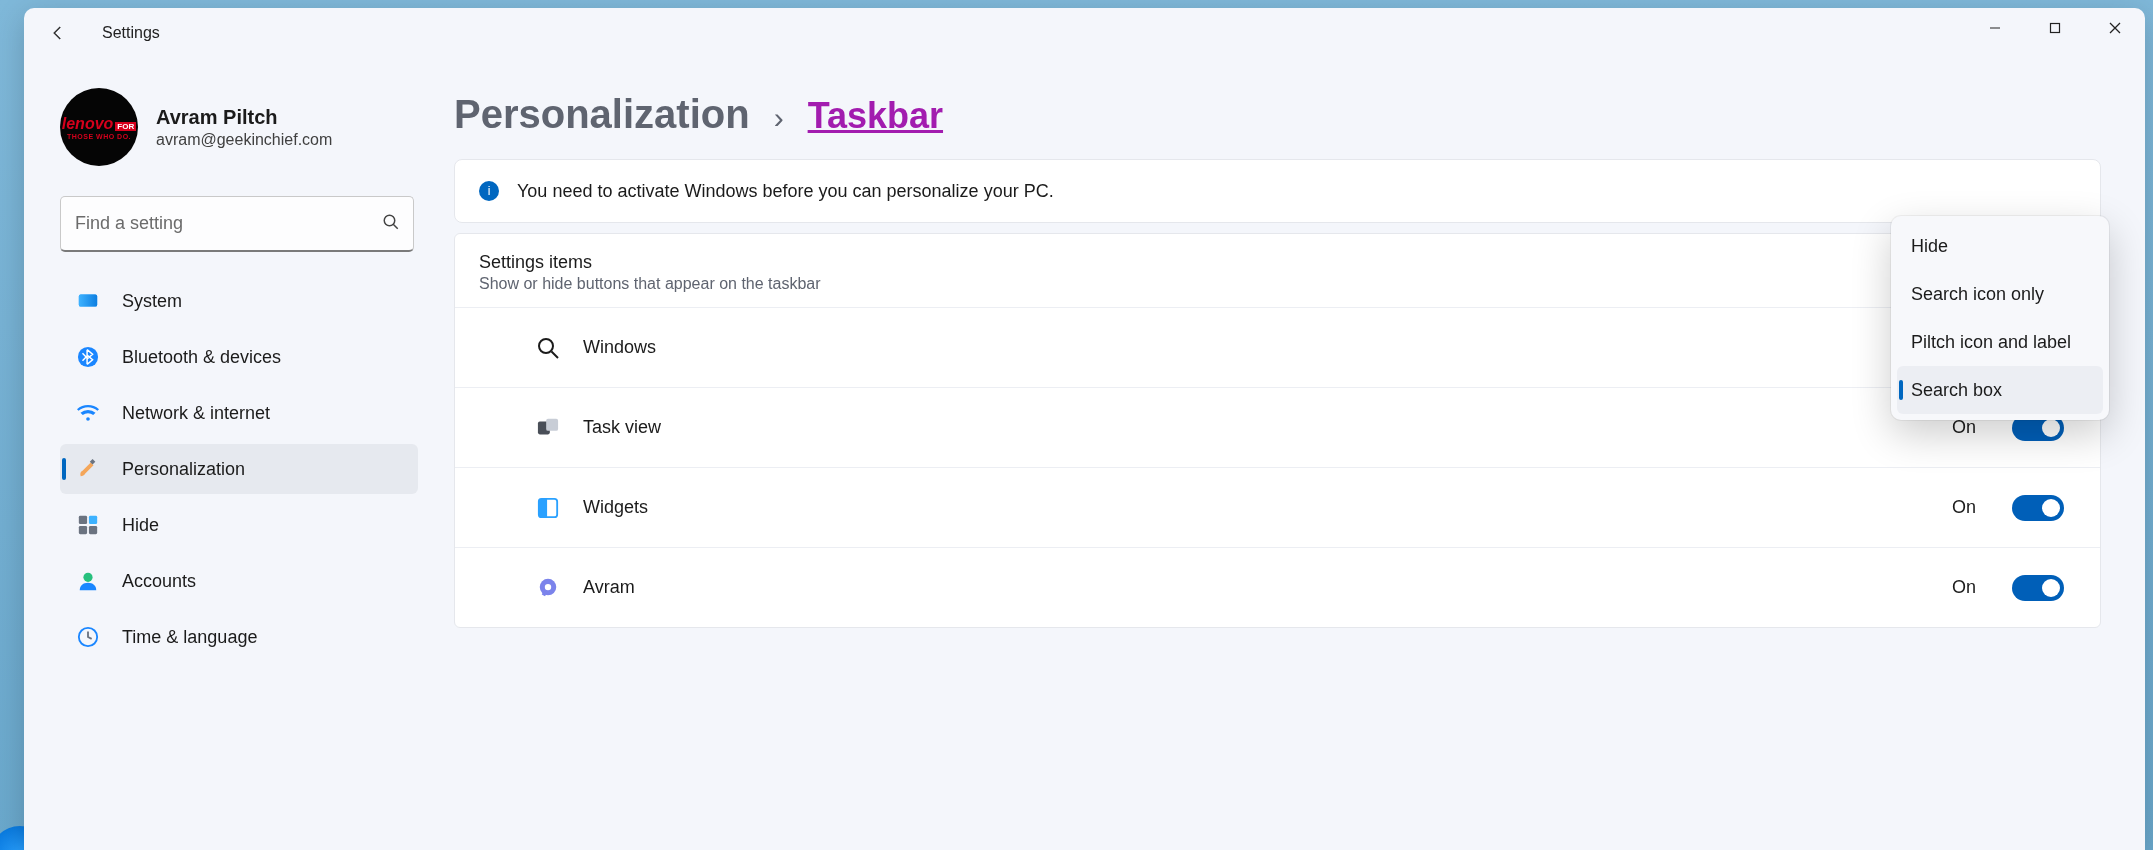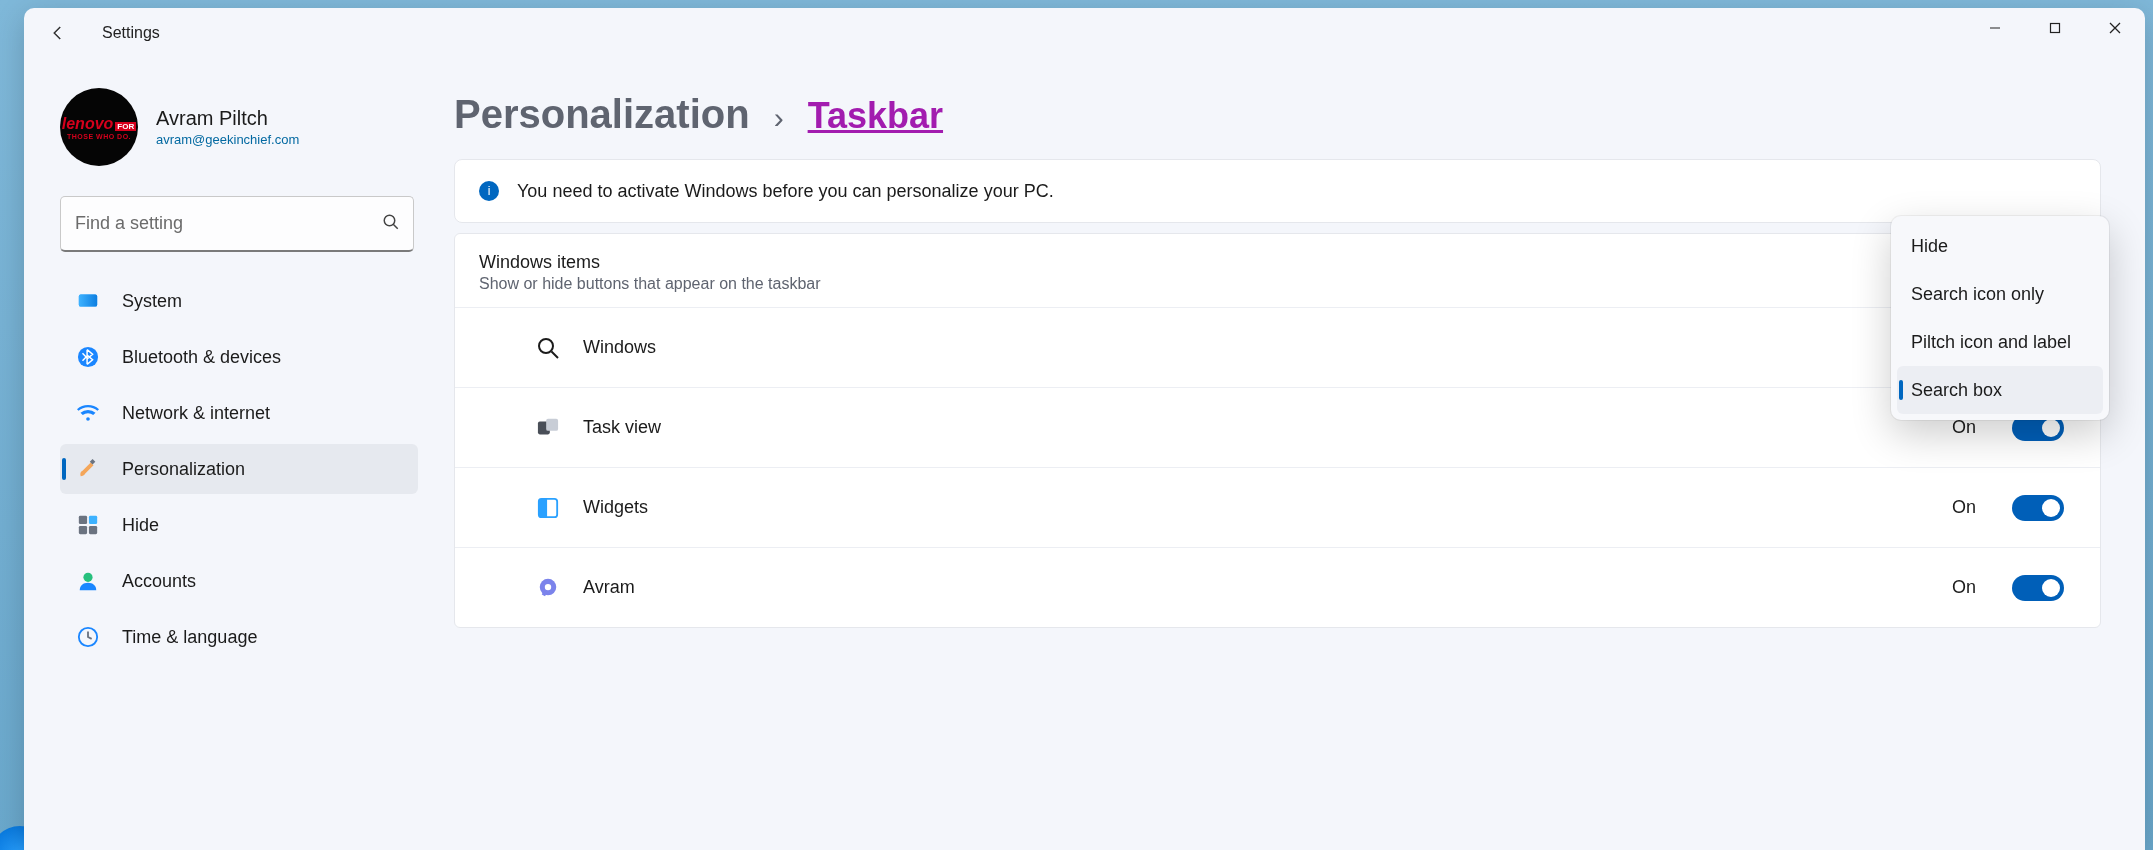--- a/index.html
+++ b/index.html
@@ -79,22 +79,22 @@
     background: #050505;
     color: #fff;
     display: flex; flex-direction: column;
     align-items: center; justify-content: center;
     font-size: 14px;
     font-weight: 600;
   }
   .avatar .aline1 { color:#d6001c; font-style: italic; font-weight: 700; font-size: 16px; }
   .avatar .aline1 .sub { color:#fff; font-style: normal; font-size: 8px; background:#d6001c; padding:0 2px; margin-left:2px;}
   .avatar .aline2 { font-size: 7px; color:#d6001c; letter-spacing:.5px;}
-  .profile-name { font-size: 20px; font-weight: 400; color:#1b1b1b;}
-  .profile-email { font-size: 13px; color:#0369a1; margin-top:2px;}
+  .profile-name { font-size: 20px; font-weight: 700; color:#1b1b1b;}
+  .profile-email { font-size: 16px; color:#404040; margin-top:2px;}
   .searchbox {
     position: relative;
     margin: 2px 4px 24px 0;
   }
   .searchbox input {
     width: 100%;
     height: 56px;
     border: 1px solid #c9c9c9;
     border-bottom: 2px solid #7a7a7a;
     border-radius: 5px;
@@ -405,21 +405,21 @@
         <span class="crumb-current">Taskbar</span>
       </div>
 
       <div class="banner">
         <span class="banner-icon">i</span>
         <span class="banner-text">You need to activate Windows before you can personalize your PC.</span>
       </div>
 
       <div class="panel">
         <div class="panel-head">
-          <div class="panel-title">Windows items</div>
+          <div class="panel-title">Settings items</div>
           <div class="panel-sub">Show or hide buttons that appear on the taskbar</div>
         </div>
 
         <div class="row">
           <span class="row-icon">
             <svg width="24" height="24" viewBox="0 0 24 24" fill="none" stroke="#1b1b1b" stroke-width="2">
                 <circle cx="10" cy="10" r="7"></circle>
                 <line x1="15.5" y1="15.5" x2="22" y2="22"></line>
               </svg>
           </span>

